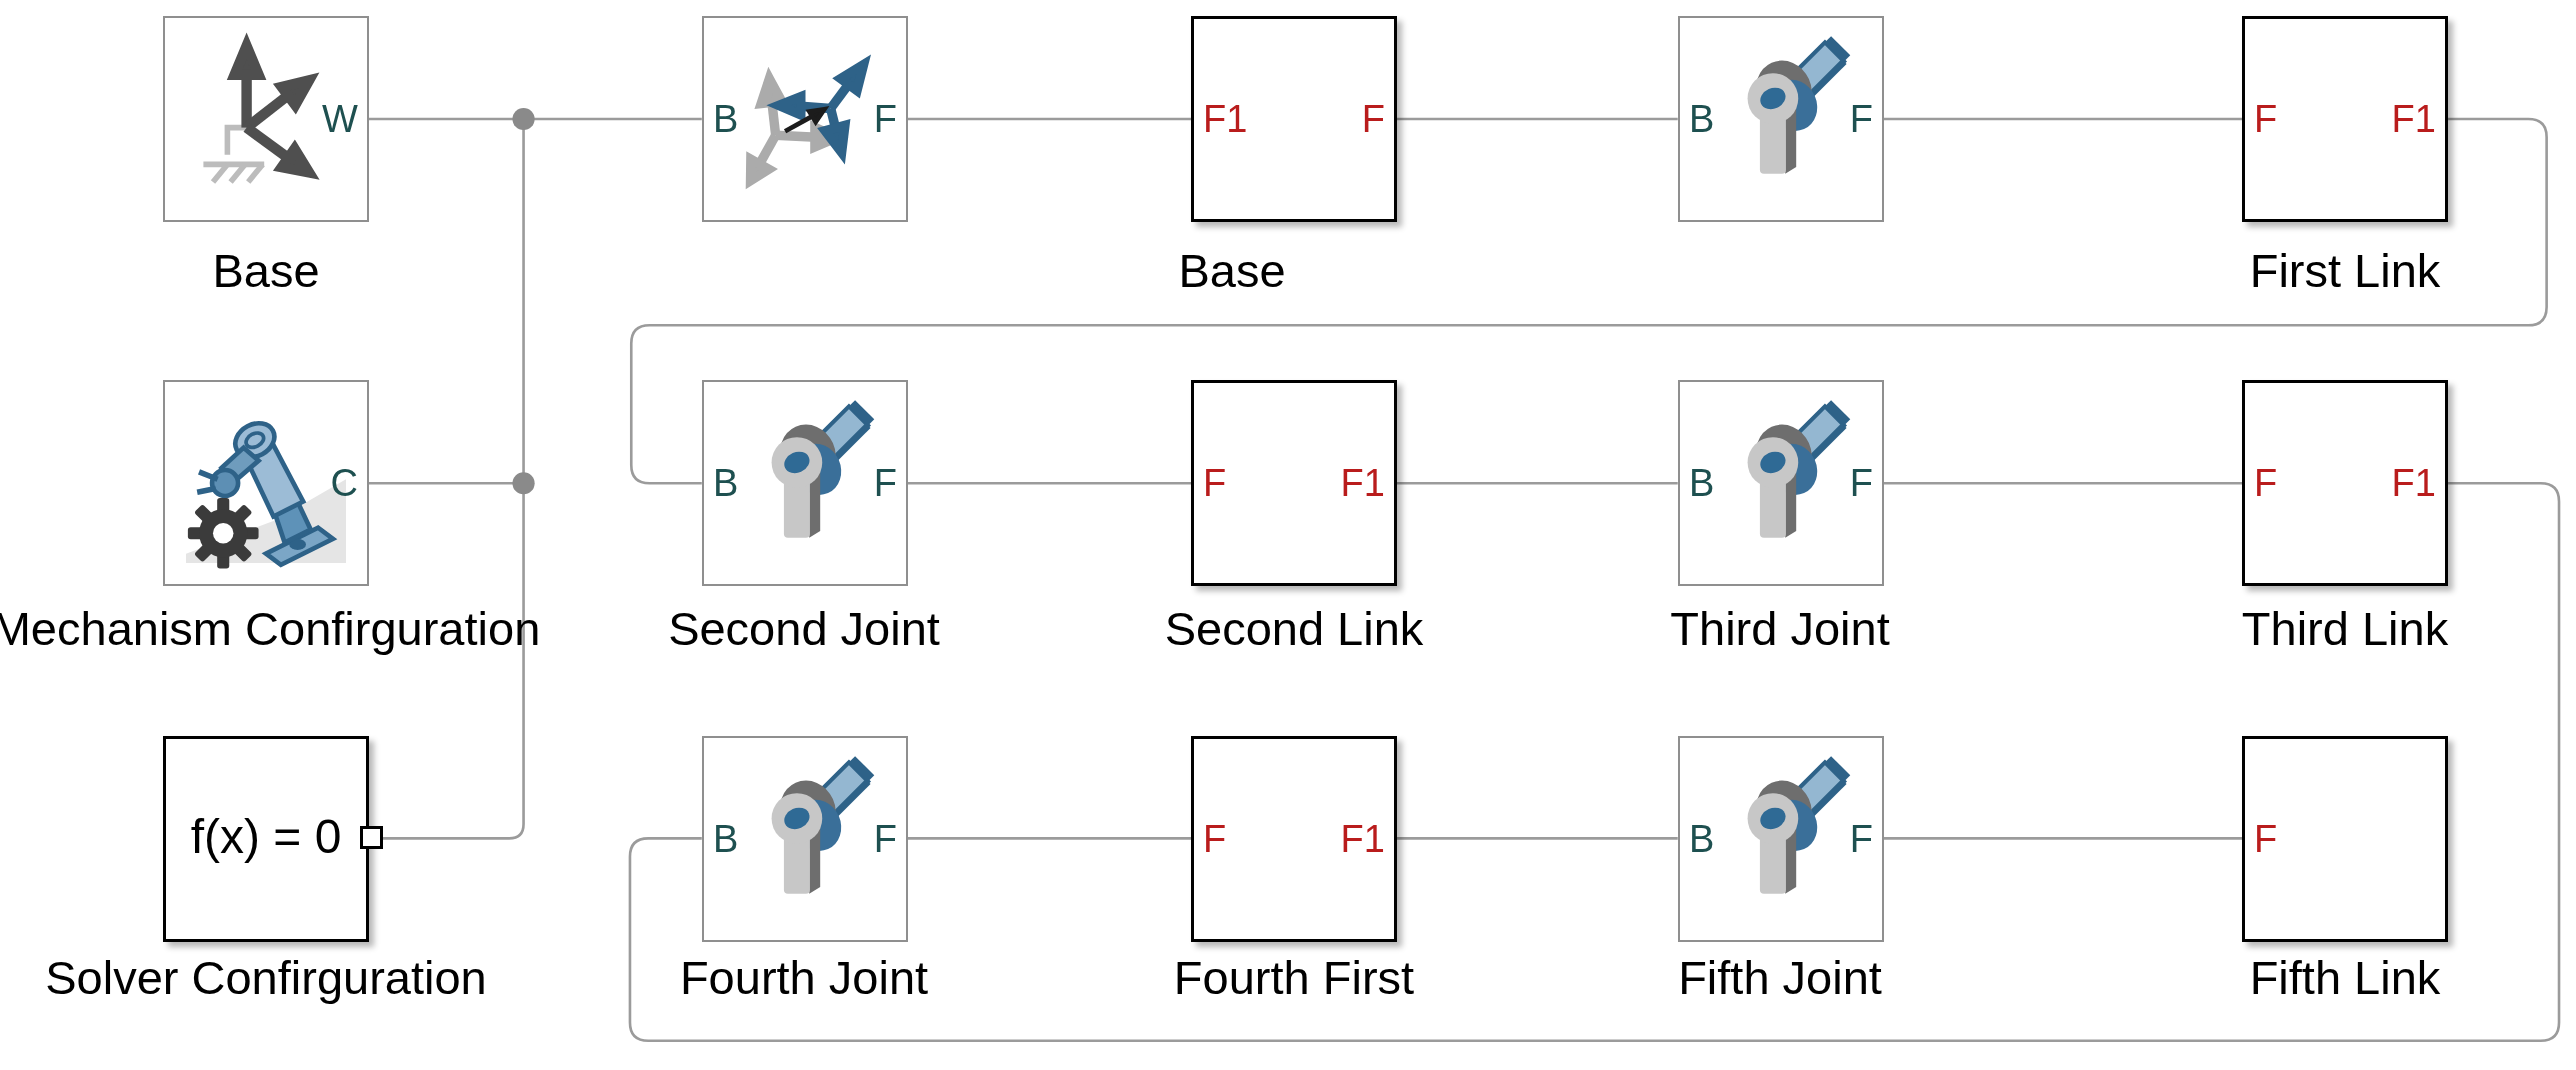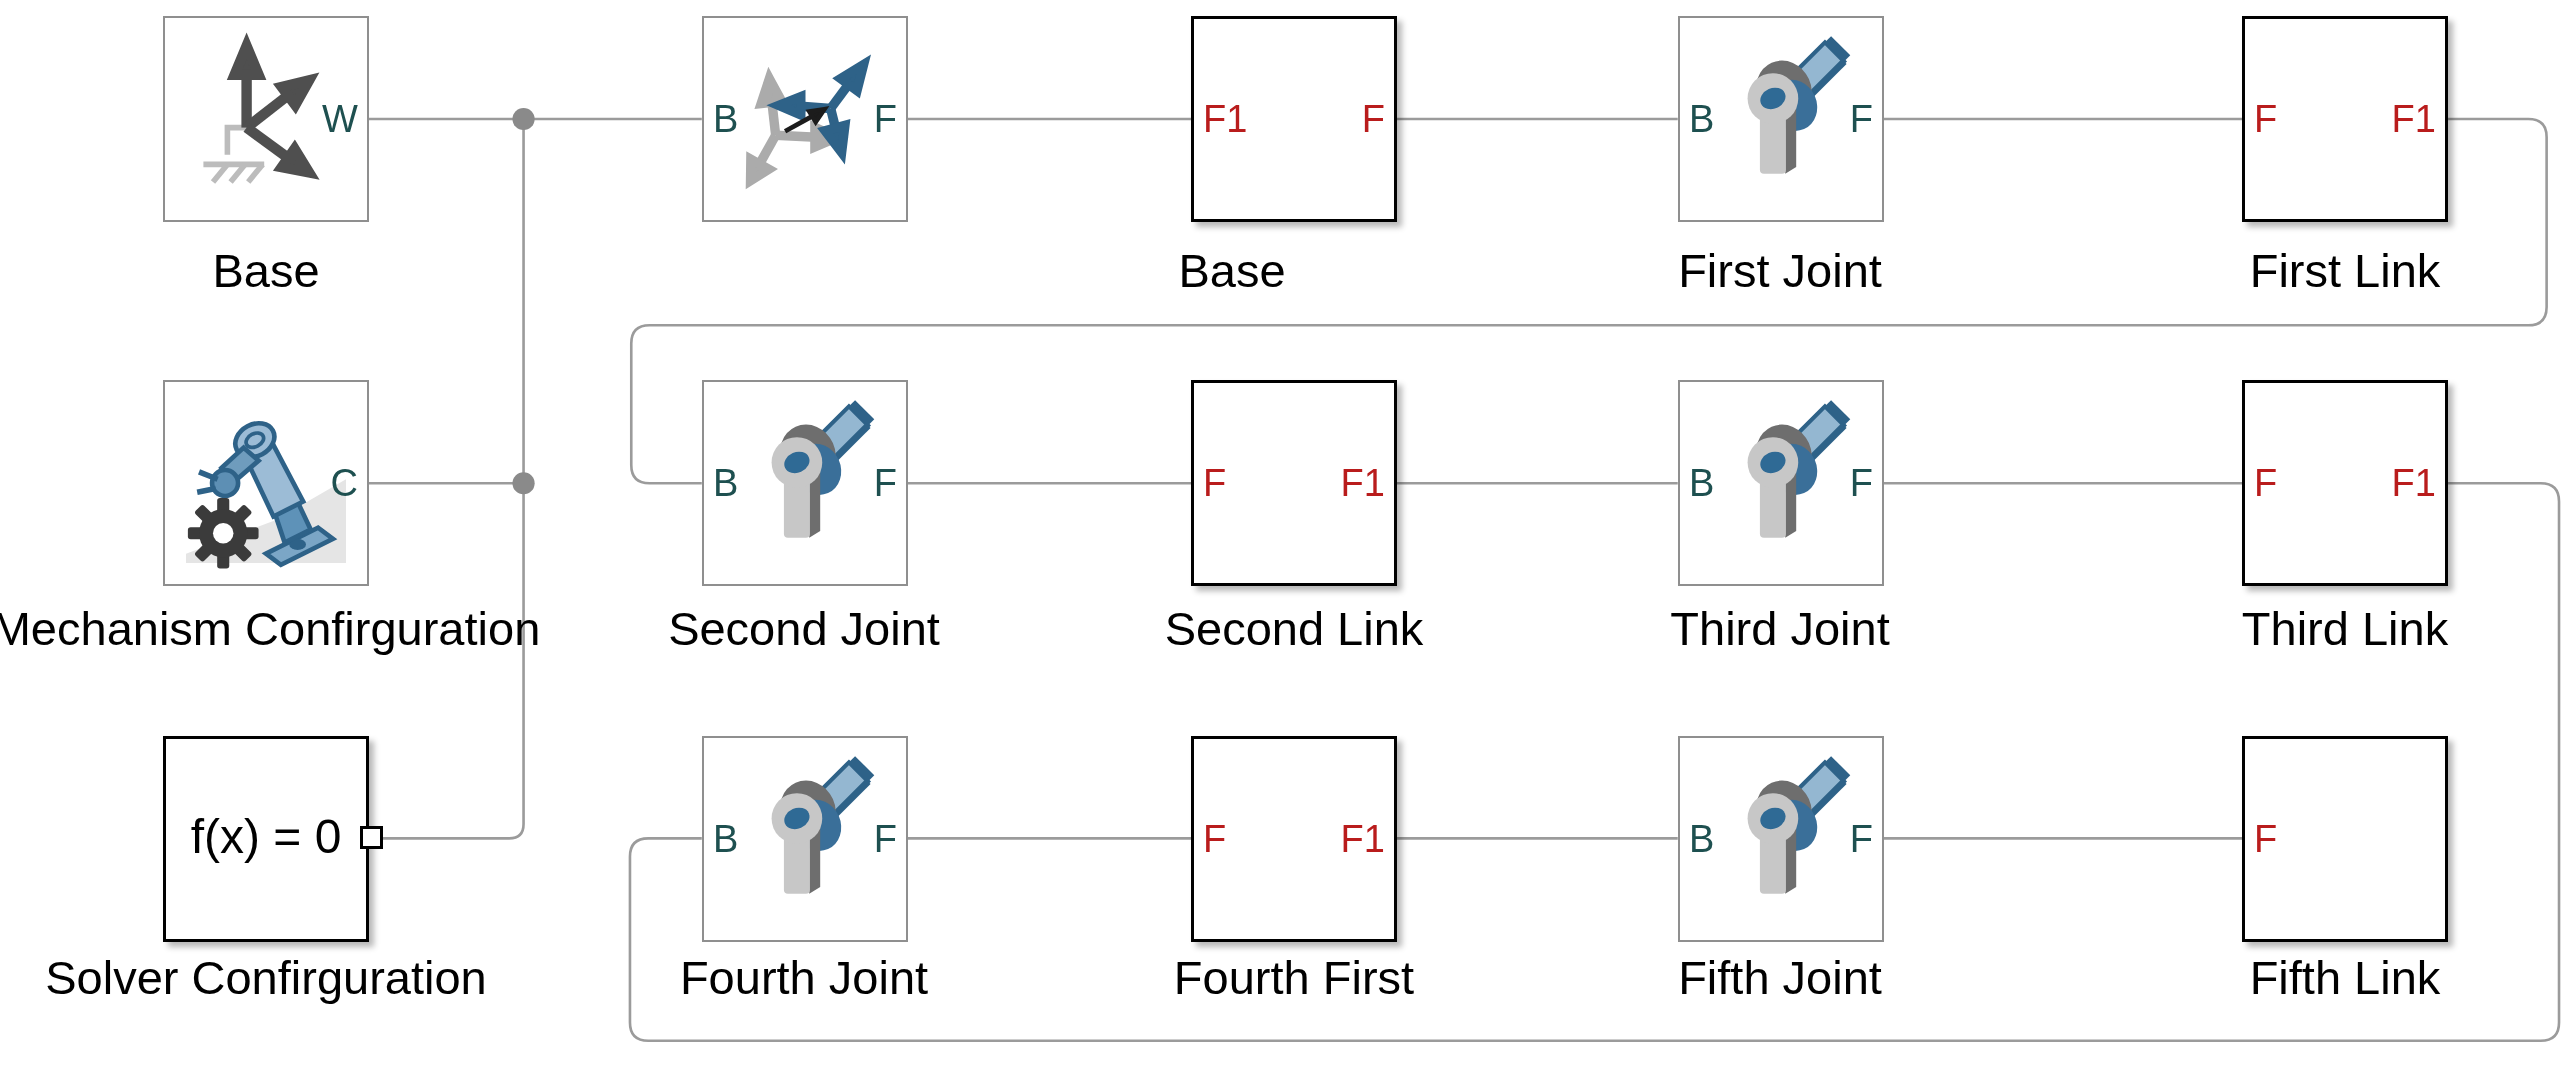--- a/index.html
+++ b/index.html
@@ -121,21 +121,20 @@
       <ellipse cx="51" cy="44" rx="20" ry="22" fill="#6e6e6e" transform="rotate(-24 51 44)"></ellipse>
       <ellipse cx="58" cy="55" rx="17" ry="19" fill="#3a6f99" transform="rotate(-24 58 55)"></ellipse>
       <polygon points="52,60 60,56 60,100 52,105" fill="#6e6e6e"></polygon>
       <rect x="33.5" y="55" width="19" height="50" rx="3" fill="#c7c7c7"></rect>
       <circle cx="43" cy="50" r="18.5" fill="#c7c7c7"></circle>
       <ellipse cx="43" cy="50" rx="9.5" ry="7.5" fill="#2f6a95" transform="rotate(-24 43 50)"></ellipse>
     </svg>
     <span class="port pl frame">B</span>
     <span class="port pr frame">F</span>
   </div>
-  <div class="block-label" style="left:1780px;top:243px">First Joint</div>
 
   <div class="block black" style="left:2242px;top:16.3px">
     <span class="port pl">F</span>
     <span class="port pr">F1</span>
   </div>
   <div class="block-label" style="left:2345px;top:243px">First Link</div>
 
   <div class="block gray" style="left:163px;top:380px">
     <svg class="icon" style="left:7.8px;top:7.8px" width="186" height="186" viewBox="0 0 100 100">
       <polygon points="7,93 93,93 93,48 55,70 7,88" fill="#e5e5e5"></polygon>

